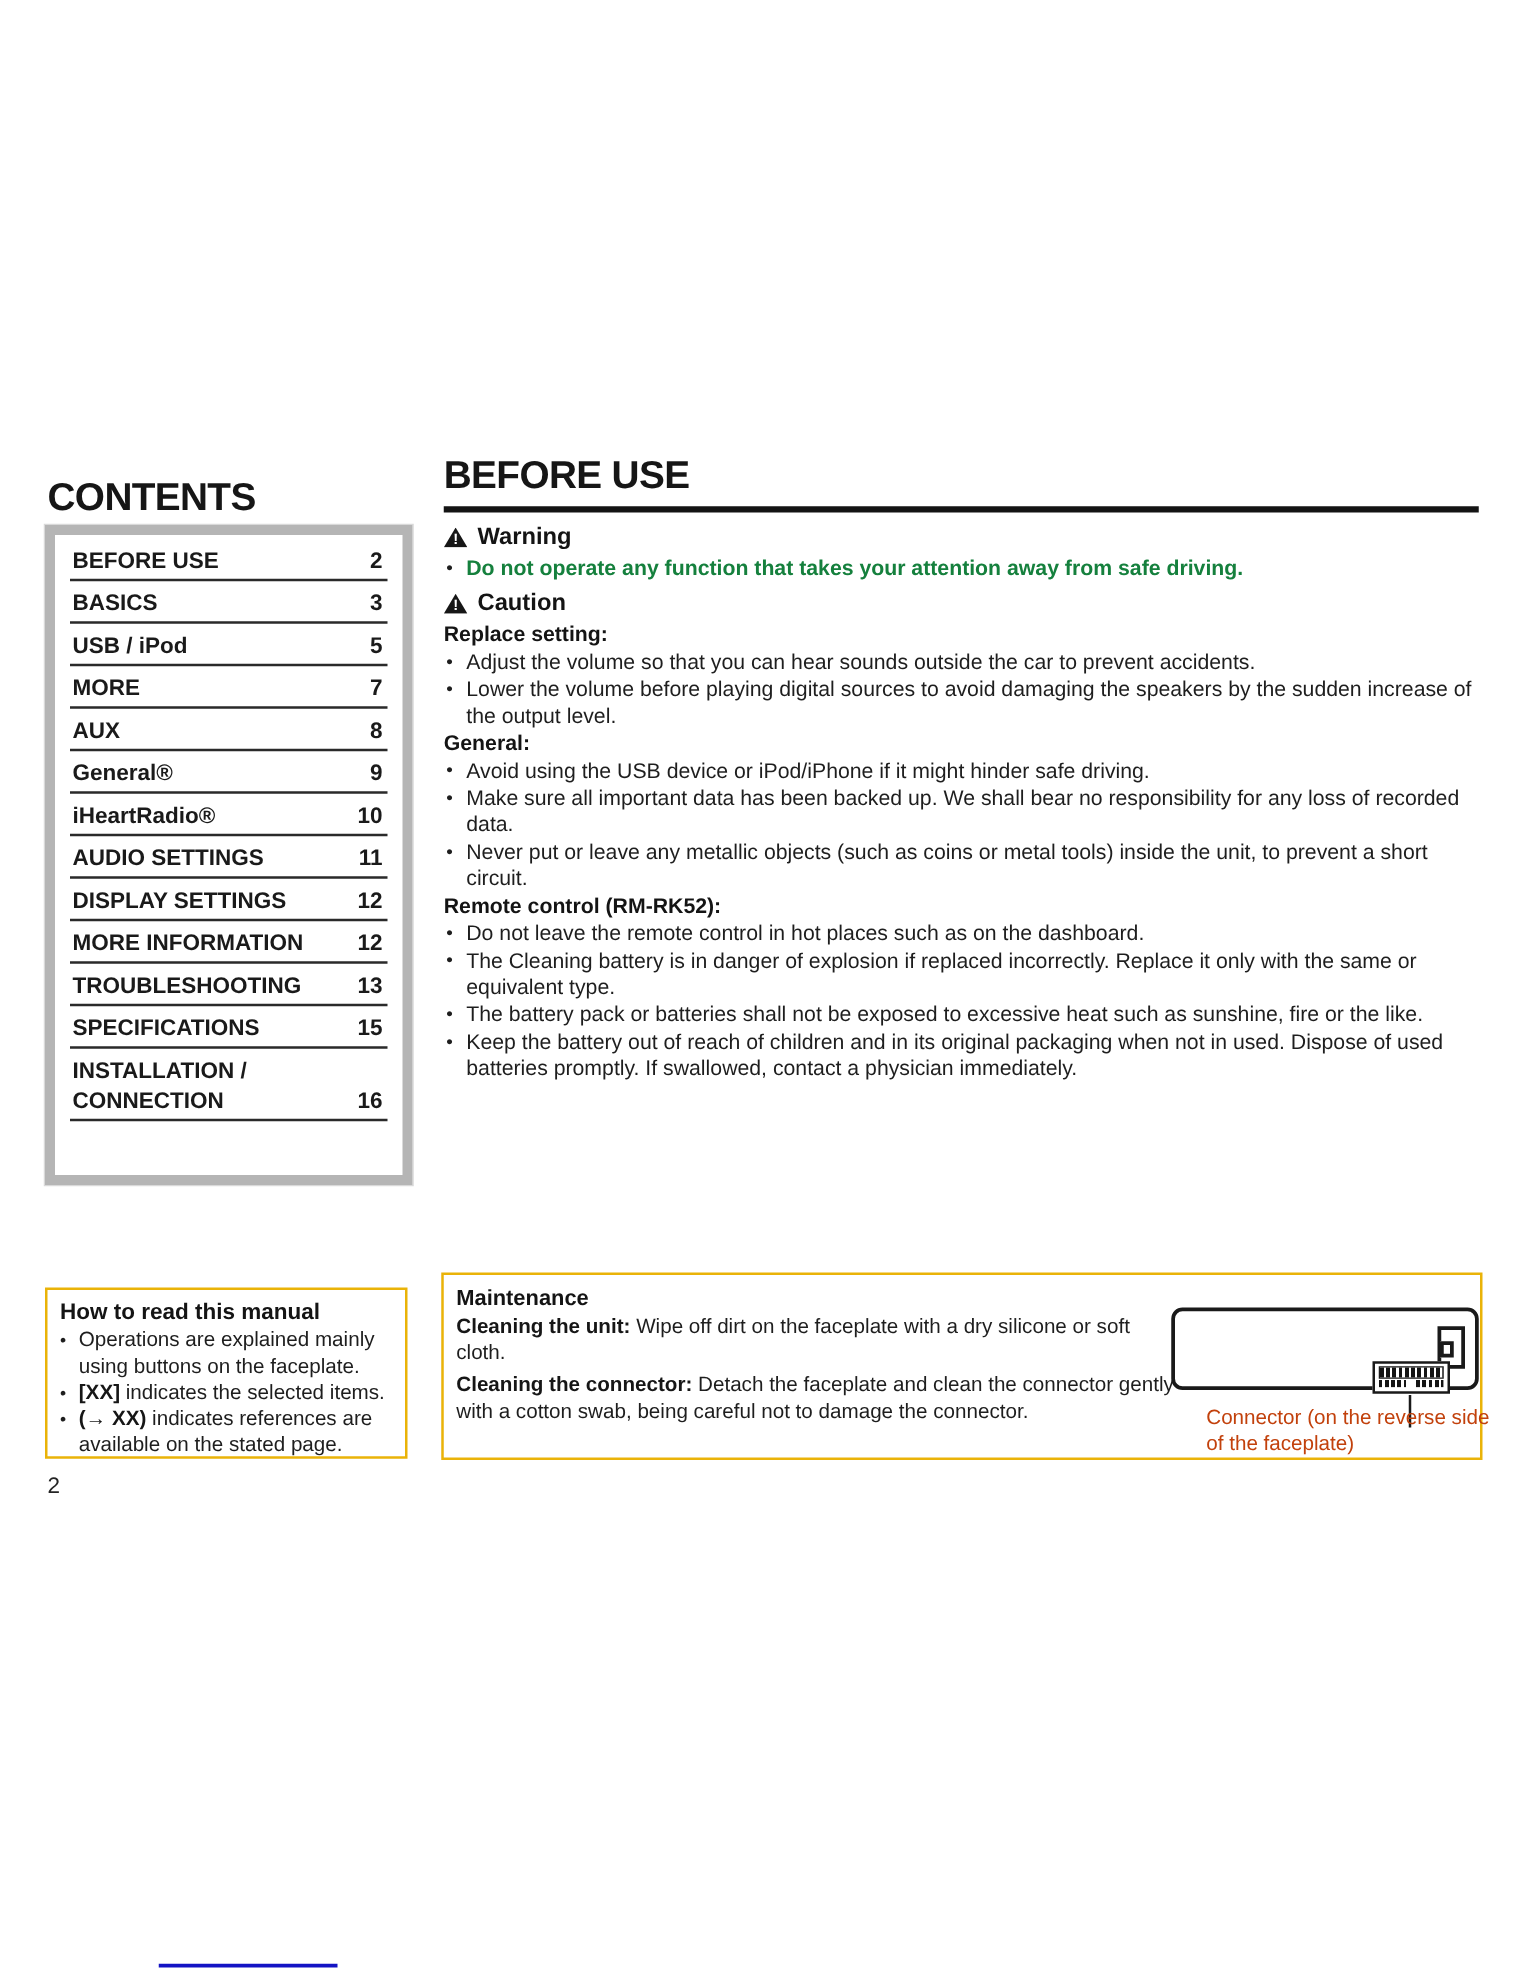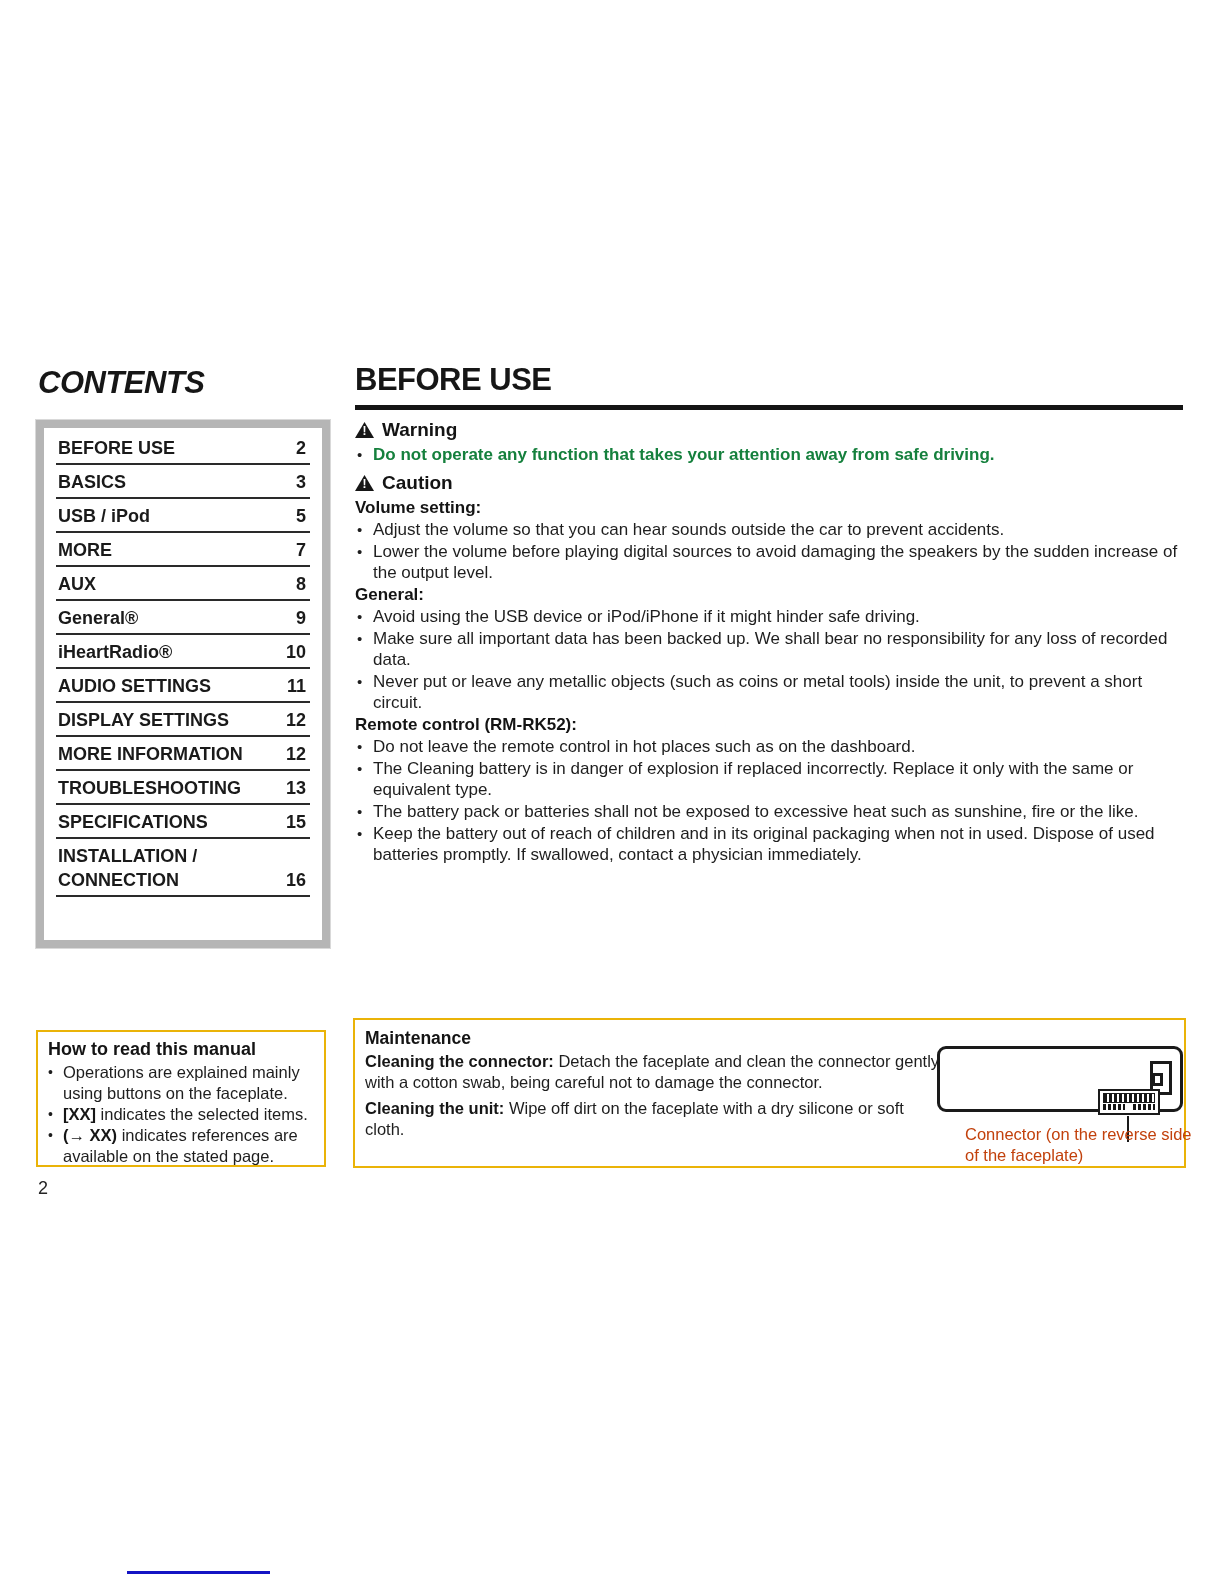--- a/index.html
+++ b/index.html
@@ -100,21 +100,21 @@
     font-size:16.5px;line-height:21px;color:#c2410c;
   }
 
   
   #page-num{font-size:18px;color:#242424;}
   #footer-line{height:3px;}
 </style>
 </head>
 <body>
 
-<div class="abs h1" style="left:38px;top:365px;font-style:italic;">CONTENTS</div>
+<div class="abs h1" style="left:38px;top:380px;">CONTENTS</div>
 
 <div class="abs" id="toc-box">
   <div>
 
       <div class="toc-row">
         <span class="toc-label">BEFORE USE</span>
         <span class="toc-page">2</span>
       </div>
 
       <div class="toc-row">
@@ -197,21 +197,21 @@
       </div>
     </div>
 
   <div class="sect-head caution-head">
     <span class="tri">!</span>
     <span>Caution</span>
   </div>
   <div>
 
       <div class="group">
-        <div class="group-label">Volume setting:</div>
+        <div class="group-label">Replace setting:</div>
         <div>
 
             <div class="bullet">
               <span class="dot">•</span>
               <span class="bt">Adjust the volume so that you can hear sounds outside the car to prevent accidents.</span>
             </div>
 
             <div class="bullet">
               <span class="dot">•</span>
               <span class="bt">Lower the volume before playing digital sources to avoid damaging the speakers by the sudden increase of the output level.</span>
@@ -286,23 +286,23 @@
         <span class="dot">•</span>
         <span><b>(→ XX)</b><span> indicates references are available on the stated page.</span></span>
       </div>
     </div>
 </div>
 
 <div id="maint-box">
   <div class="m-title">Maintenance</div>
   <div>
 
+      <div class="m-line"><b>Cleaning the unit:</b><span> Wipe off dirt on the faceplate with a dry silicone or soft cloth.</span></div>
+
       <div class="m-line"><b>Cleaning the connector:</b><span> Detach the faceplate and clean the connector gently with a cotton swab, being careful not to damage the connector.</span></div>
-
-      <div class="m-line"><b>Cleaning the unit:</b><span> Wipe off dirt on the faceplate with a dry silicone or soft cloth.</span></div>
     </div>
 
   <div id="faceplate">
     <div id="face-tab">
       <div id="face-tab-inner"></div>
     </div>
     <div id="connector">
       <div class="pins-top"></div>
       <div class="pins-bottom"></div>
     </div>

